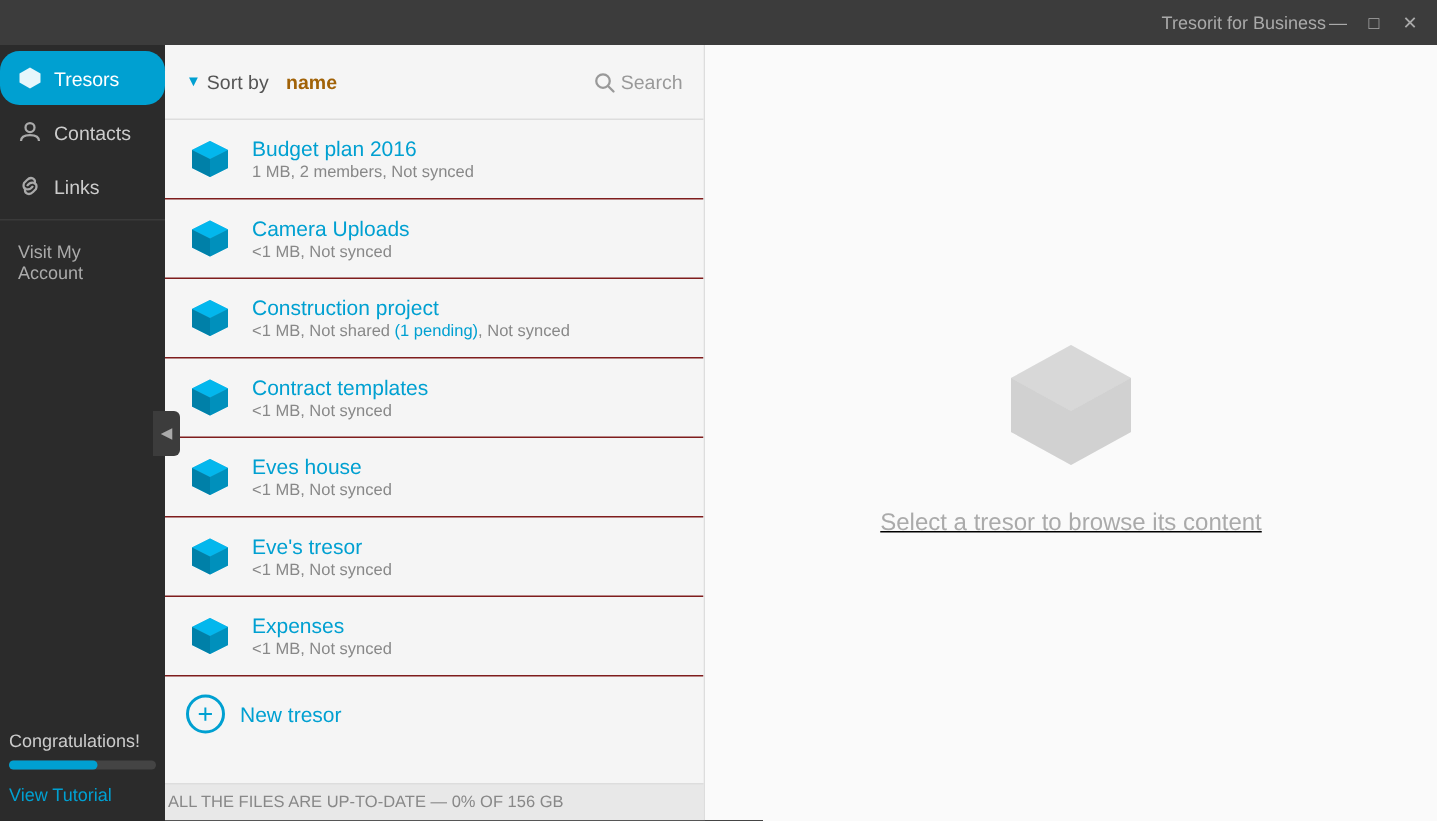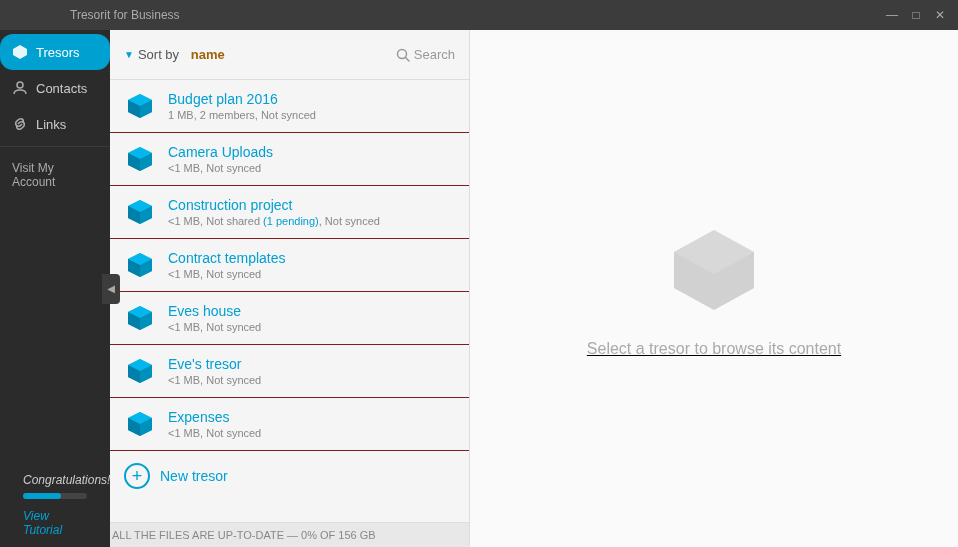--- a/index.html
+++ b/index.html
@@ -21,21 +21,21 @@
       display: flex;
       align-items: center;
       justify-content: space-between;
       padding: 0 10px;
       flex-shrink: 0;
     }
     .title-bar-title {
       color: #aaa;
       font-size: 12px;
       flex: 1;
-      text-align: left;
+      text-align: right;
     }
     .title-bar-controls {
       display: flex;
       gap: 8px;
     }
     .title-bar-btn {
       color: #aaa;
       font-size: 12px;
       cursor: pointer;
       width: 16px;
@@ -94,22 +94,21 @@
     }
 
     .visit-my-account {
       padding: 10px 12px;
       color: #aaa;
       font-size: 12px;
       cursor: pointer;
     }
 
     .sidebar-bottom {
-      padding: 10px 23px;
-      font-style: italic;
+      padding: 10px 6px;
     }
 
     .congratulations-text {
       color: #ccc;
       font-size: 12px;
       margin-bottom: 6px;
     }
 
     .progress-bar-container {
       height: 6px;

